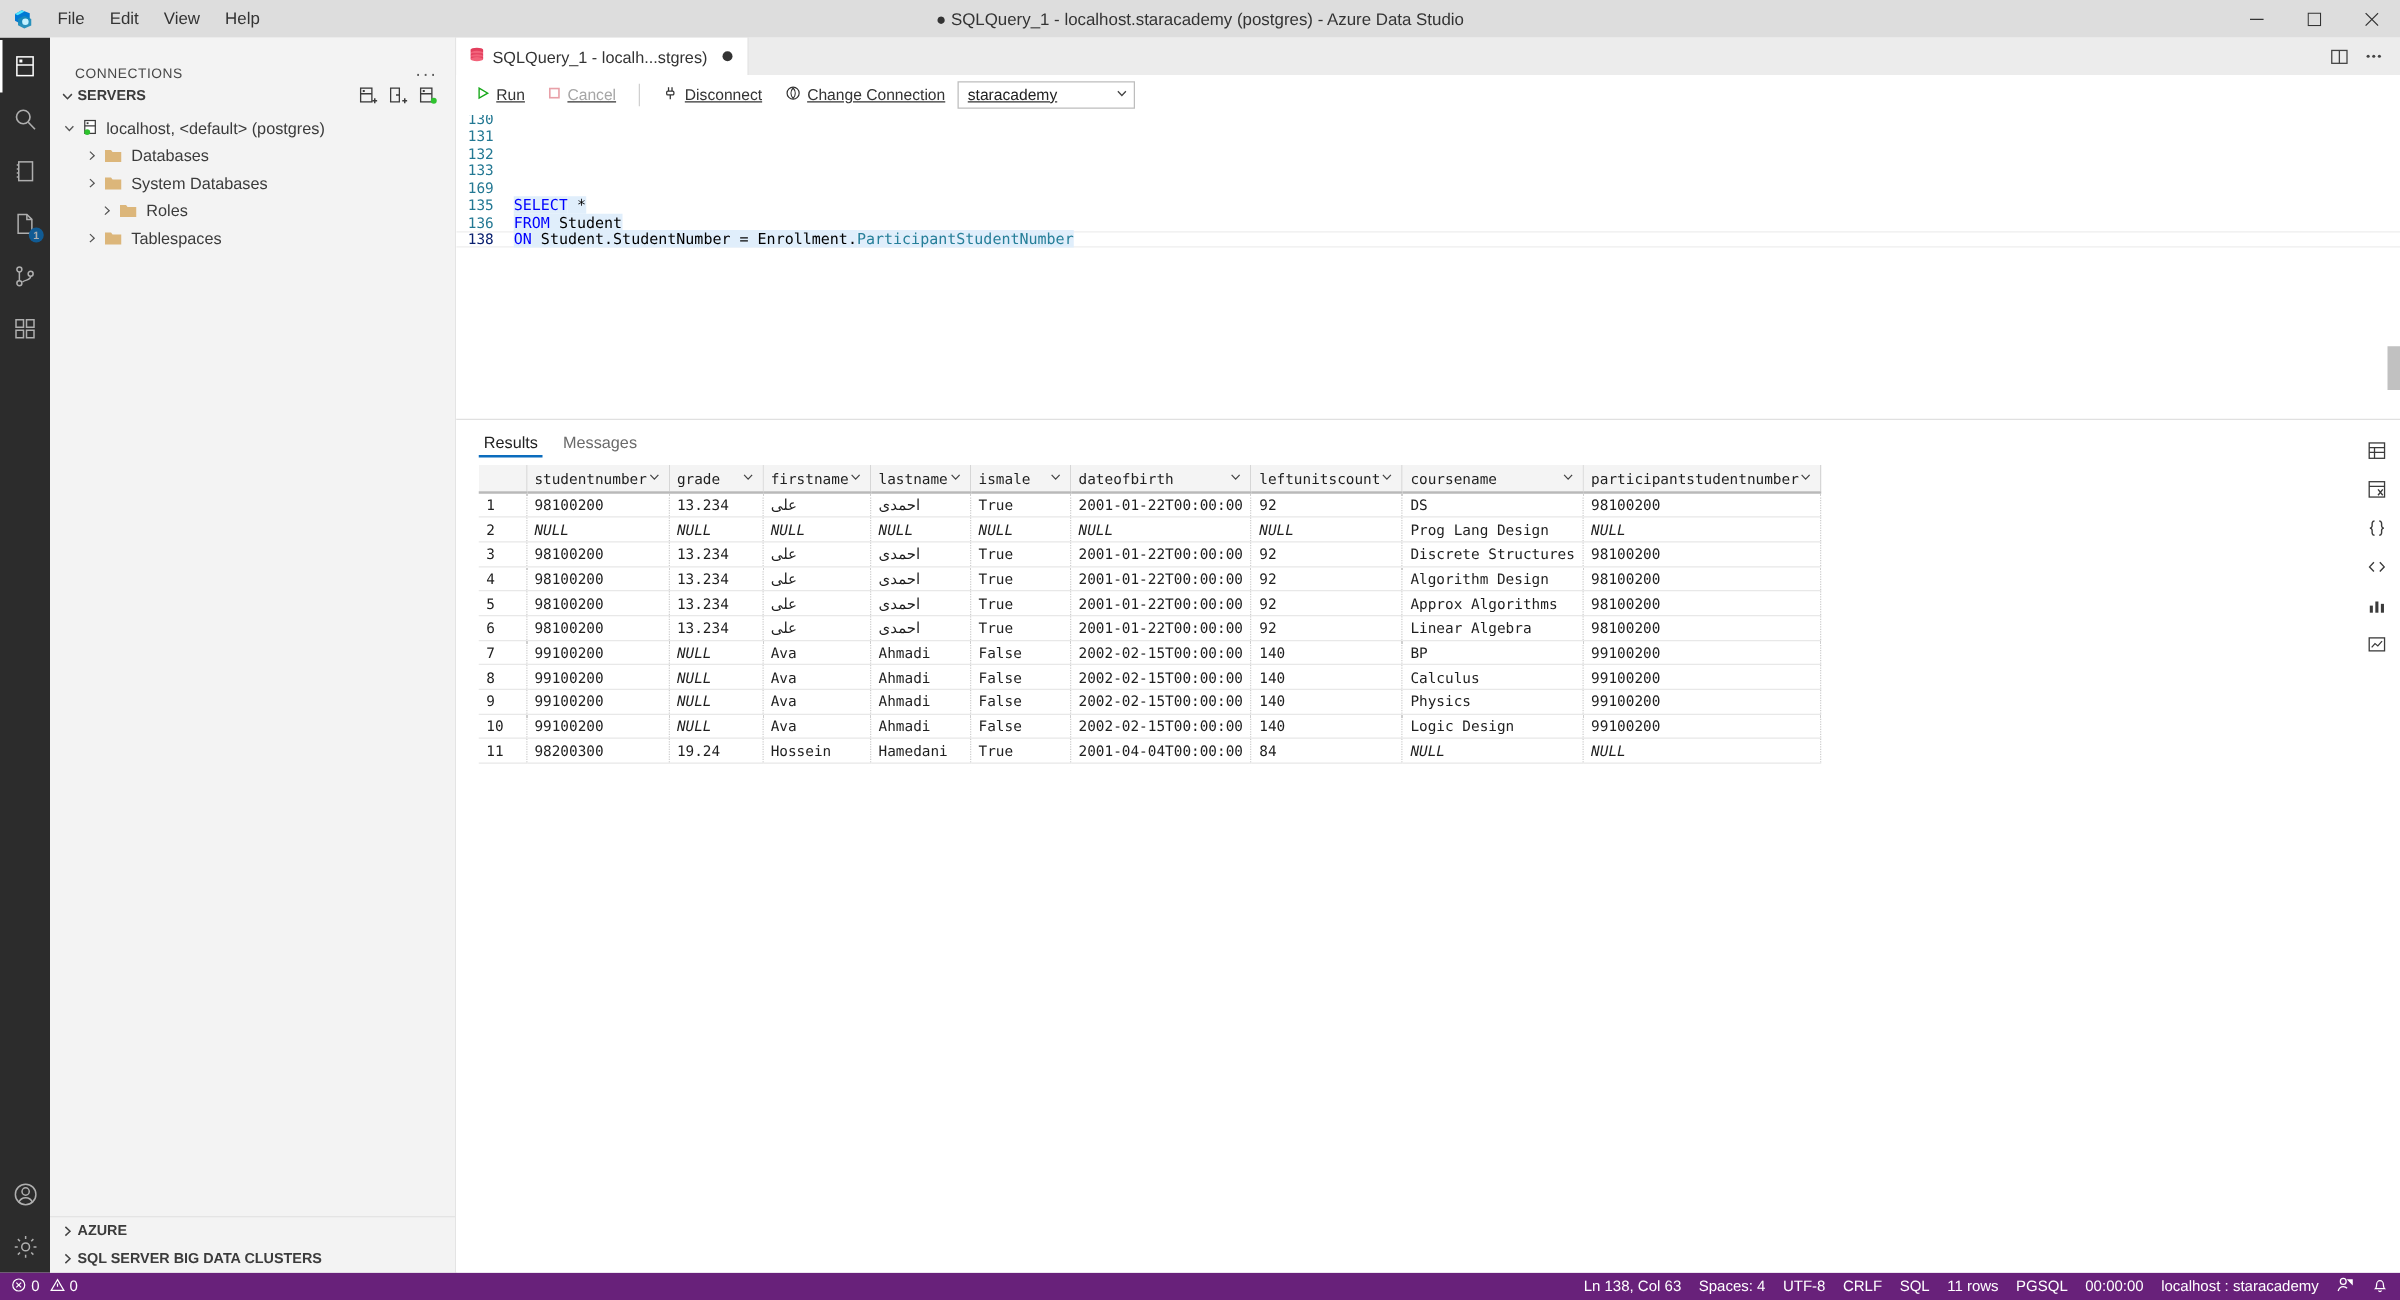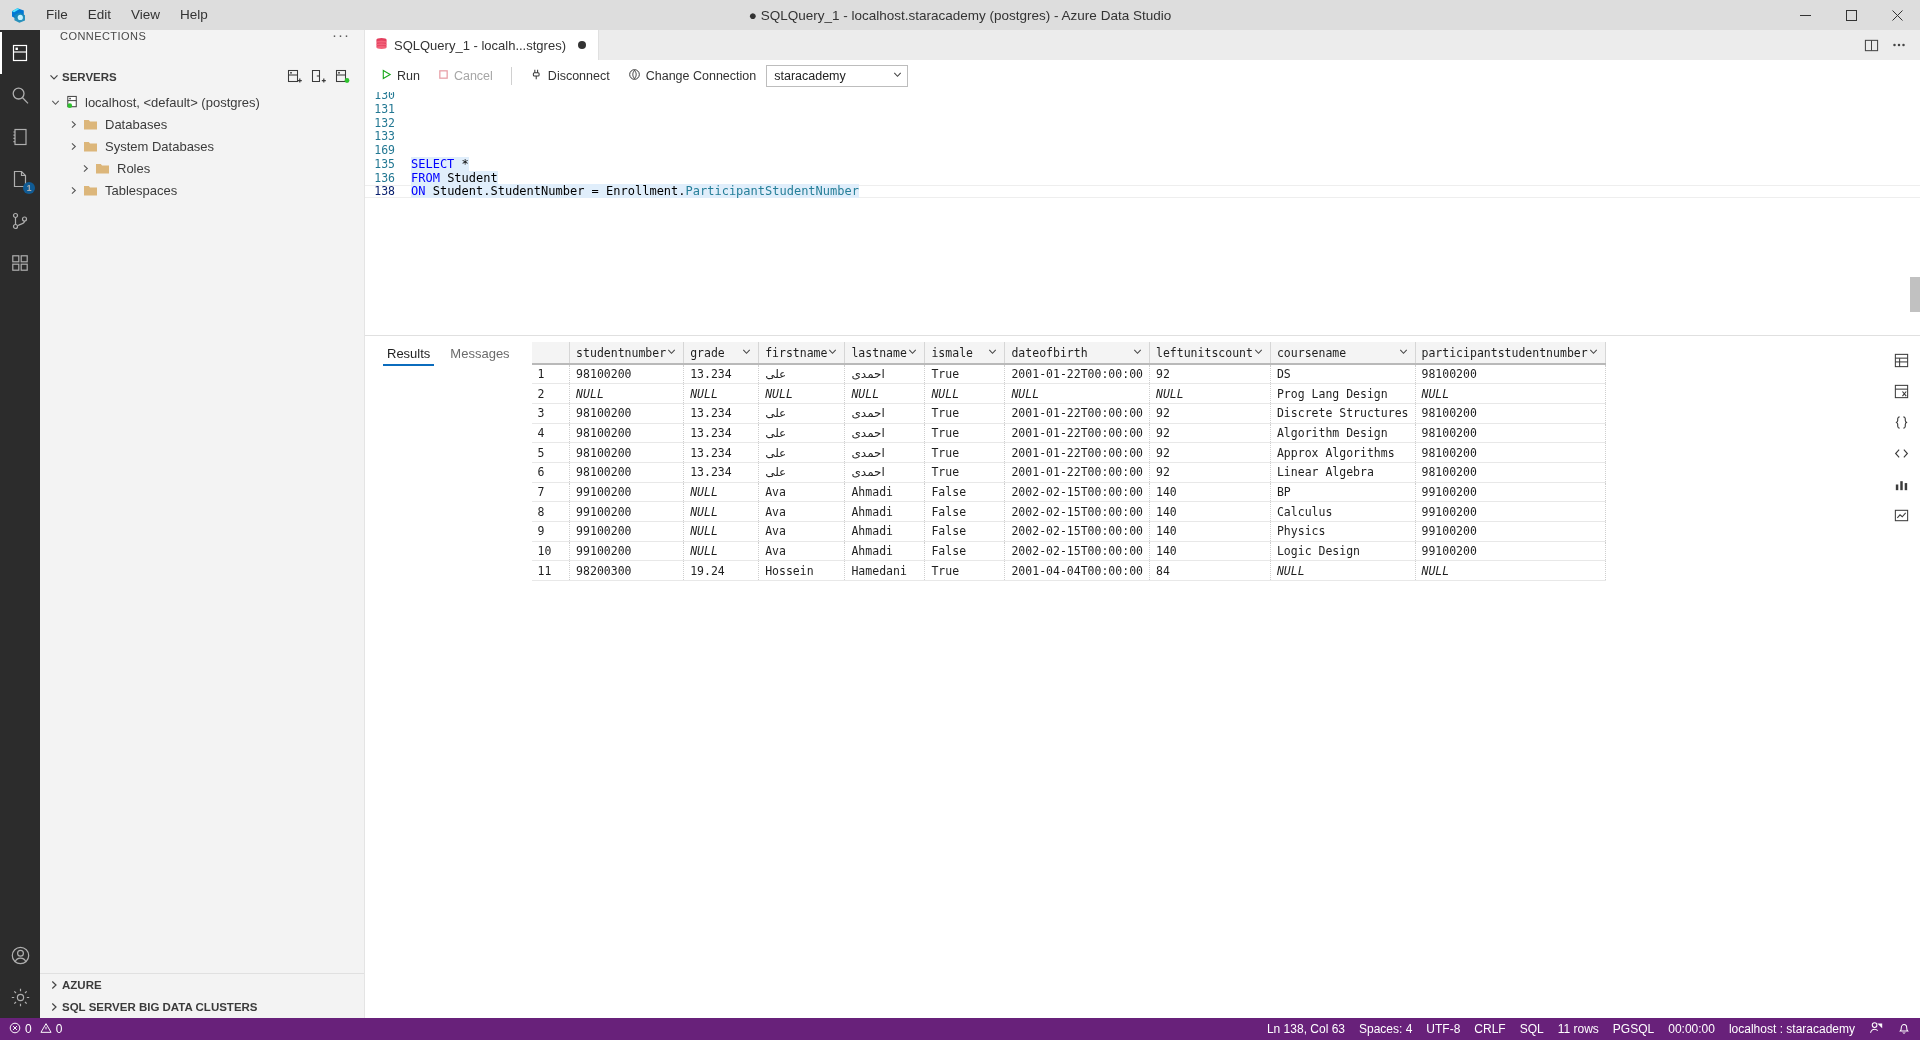--- a/index.html
+++ b/index.html
@@ -54,21 +54,21 @@
     text-align: center; font-weight: bold;
   }
   .act-spacer { flex: 1; }
 
   
   .sidebar {
     width: 325px; background: #f3f3f3; flex-shrink: 0; display: flex; flex-direction: column;
     border-right: 1px solid #e4e4e4; position: relative;
   }
   .sb-title {
-    height: 35px; display: flex; align-items: flex-start; padding: 0 8px 0 20px;
+    height: 35px; display: flex; align-items: flex-end; padding: 0 8px 0 20px;
     font-size: 11px; letter-spacing: .45px; color: #484848; text-transform: uppercase;
   }
   .sb-title .dots {
     margin-left: auto; font-size: 15px; color: #5a5a5a; letter-spacing: 1px; cursor: pointer;
     padding: 0 6px; line-height: 10px;
   }
   .sb-section {
     height: 24px; display: flex; align-items: center; padding-left: 6px; font-size: 11.5px;
     font-weight: bold; color: #3b3b3b; cursor: pointer; user-select: none;
   }
@@ -93,21 +93,21 @@
     font-size: 13px; color: #333; gap: 6px; cursor: pointer; border-right: 1px solid #e0e0e0;
     max-width: 330px;
   }
   .tab .dirty { width: 8px; height: 8px; border-radius: 50%; background: #333; margin-left: 6px; flex-shrink: 0;}
   .tabs-right { margin-left: auto; display: flex; align-items: center; gap: 2px; padding-right: 8px; }
   .tabs-right span { width: 26px; height: 30px; display: flex; align-items: center; justify-content: center; cursor: pointer; }
 
   
   .qtoolbar {
     height: 32px; background: #fff; display: flex; align-items: center; gap: 2px;
-    padding-left: 8px; border-bottom: 1px solid #ffffff; font-size: 12.5px; color: #333;
+    padding-left: 8px; border-bottom: 1px solid #ffffff; font-size: 12.5px; color: #333; text-decoration: underline;
   }
   .qbtn { display: flex; align-items: center; gap: 5px; padding: 3px 8px; cursor: pointer; border-radius: 2px; white-space: nowrap;}
   .qbtn.disabled { color: #a6a6a6; cursor: default; }
   .qsep { width: 1px; height: 18px; background: #d0d0d0; margin: 0 8px; }
   .qselect {
     margin-left: 0; height: 22px; width: 142px; border: 1px solid #bdbdbd; background: #fff;
     display: flex; align-items: center; padding: 0 4px 0 7px; font-size: 12.5px; color: #222; cursor: pointer;
   }
   .qselect .arrow { margin-left: auto; }
 
@@ -124,21 +124,21 @@
   .gutter.cur { color: #0b216f; }
   .code { padding-left: 4px; color: #000; }
   .kw { color: #0000ff; }
   .sel { background: #e0eefb; }
   .cursor-line-border { border-top: 1px solid #eeeeee; border-bottom: 1px solid #eeeeee; }
   .scroll-thumb {
     position: absolute; right: 0; width: 10px; background: #c1c1c1; border-radius: 0;
   }
 
   
-  .resultspane { flex: 1; display: flex; flex-direction: row; min-height: 0; background: #fff; border-top: 1px solid #e0e0e0; position: relative; }
+  .resultspane { flex: 1; display: flex; flex-direction: column; min-height: 0; background: #fff; border-top: 1px solid #e0e0e0; position: relative; }
   .rtabs { height: 30px; display: flex; align-items: flex-end; padding-left: 18px; gap: 12px; }
   .rtab {
     font-size: 13px; color: #6b6b6b; padding: 0 4px 5px 4px; cursor: pointer; position: relative;
   }
   .rtab.active { color: #1f1f1f; }
   .rtab.active::after {
     content: ""; position: absolute; left: 0; right: 0; bottom: 0; height: 2px; background: #0b6cbd;
   }
   .gridwrap { flex: 1; overflow: hidden; padding-left: 18px; padding-top: 6px; }
   table.grid {

